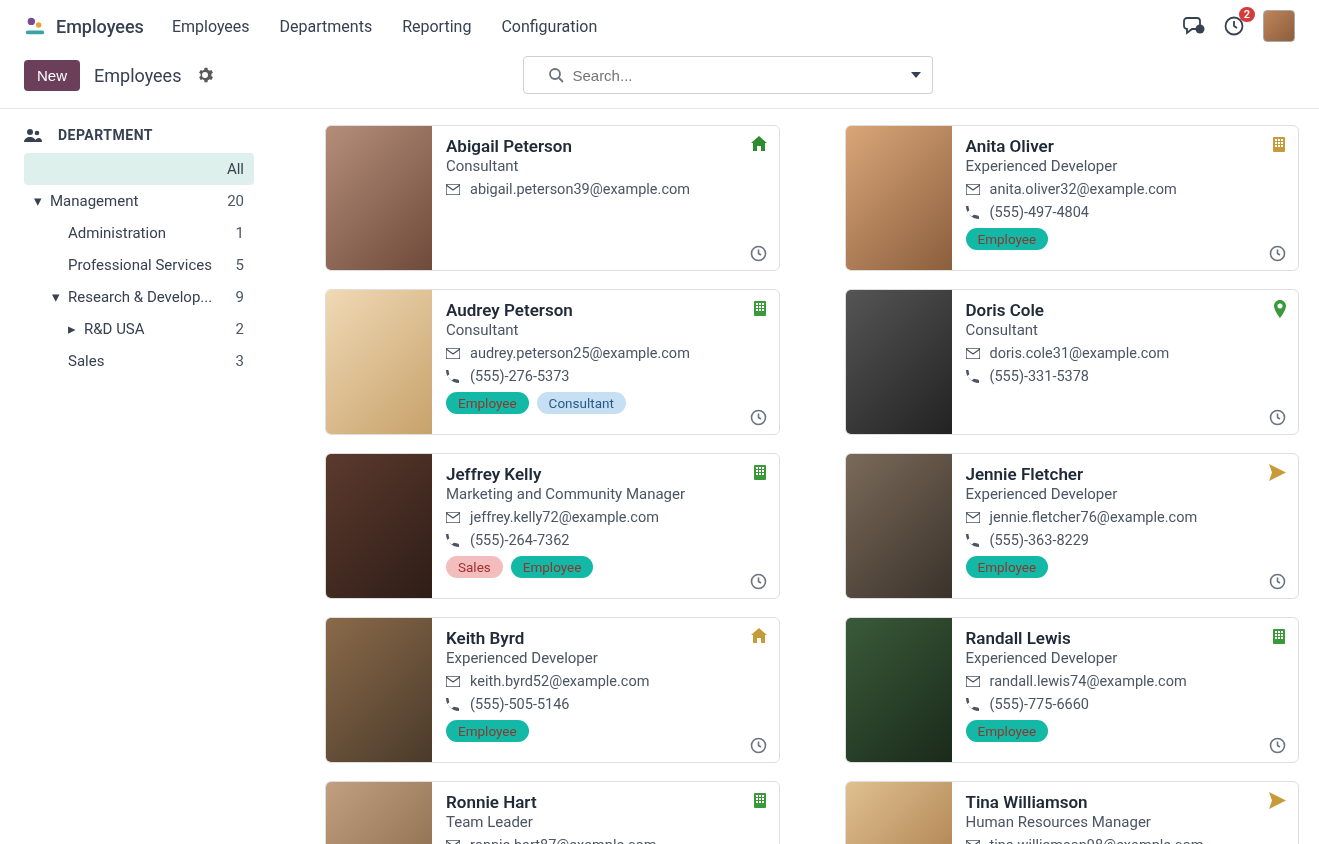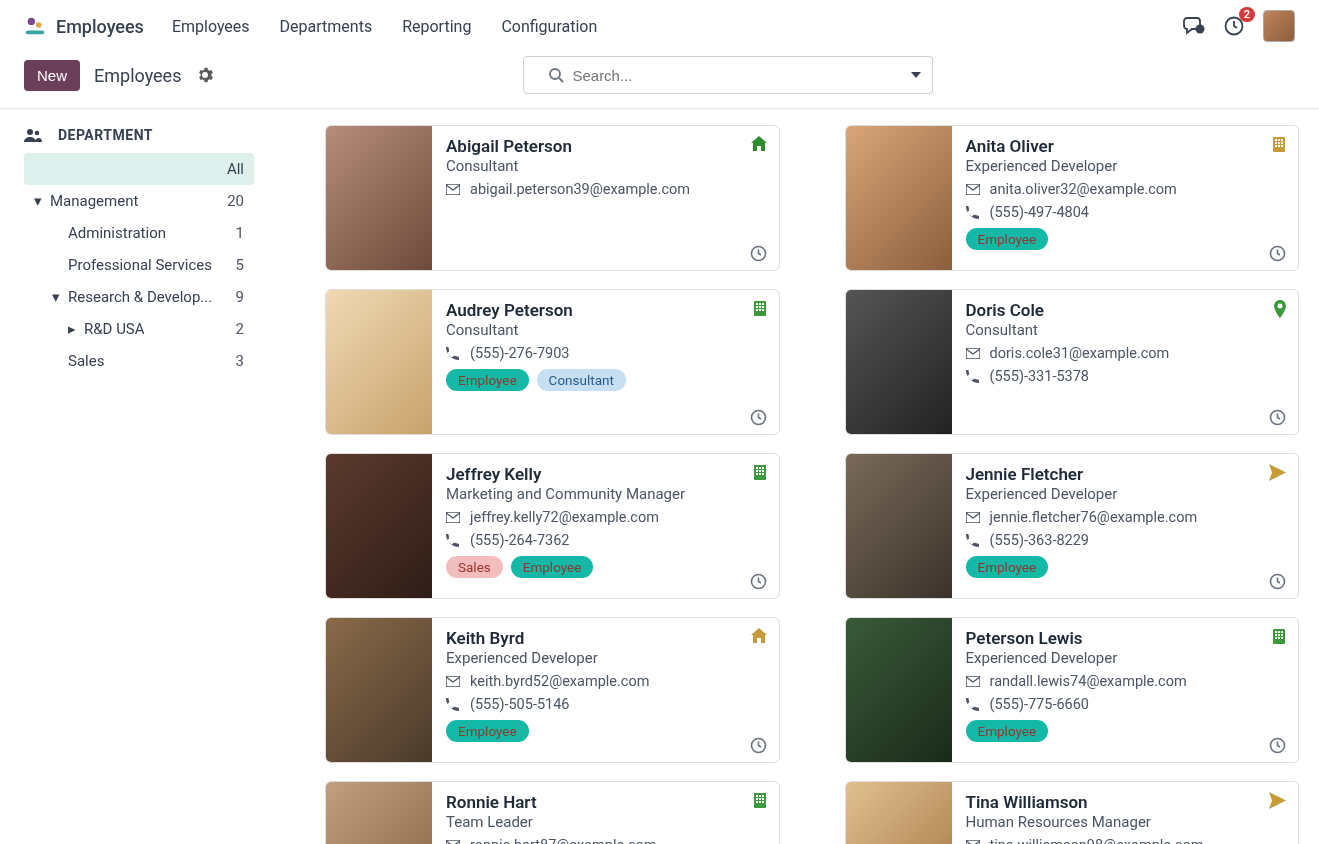--- a/index.html
+++ b/index.html
@@ -269,25 +269,34 @@
           </span>
         </div>
       </div>
       <div class="card">
         <div class="card-photo ph2"></div>
         <div class="card-body">
           <div class="card-name">Audrey Peterson</div>
           <div class="card-title">Consultant</div>
           <div class="card-row">
             <span class="ic">
-              <svg width="13" height="13" viewBox="0 0 13 13" fill="#4b5563">
-                <path d="M12 9.5c-1.3 0-2.5-.2-3.6-.7-.3-.1-.7 0-.9.2l-1.6 1.6C4 9.5 2.5 8 1.4 6.1L3 4.5c.2-.2.3-.6.2-.9C2.7 2.5 2.5 1.3 2.5 0H0c0 7.2 5.8 13 13 13v-2.5z"></path>
-              </svg>
-            </span>
-            <span>(555)-276-7903</span>
+              <svg width="14" height="11" viewBox="0 0 14 11" fill="#4b5563">
+                <rect x="0" y="0" width="14" height="11" rx="1.5" fill="none" stroke="#4b5563" stroke-width="1.4"></rect>
+                <path d="M0 1l7 5 7-5" fill="none" stroke="#4b5563" stroke-width="1.4"></path>
+              </svg>
+            </span>
+            <span>audrey.peterson25@example.com</span>
+          </div>
+          <div class="card-row">
+            <span class="ic">
+              <svg width="13" height="13" viewBox="0 0 13 13" fill="#4b5563">
+                <path d="M12 9.5c-1.3 0-2.5-.2-3.6-.7-.3-.1-.7 0-.9.2l-1.6 1.6C4 9.5 2.5 8 1.4 6.1L3 4.5c.2-.2.3-.6.2-.9C2.7 2.5 2.5 1.3 2.5 0H0c0 7.2 5.8 13 13 13v-2.5z"></path>
+              </svg>
+            </span>
+            <span>(555)-276-5373</span>
           </div>
           <div class="card-tags">
             <span class="tag tag-pink">Employee</span>
             <span class="tag tag-blue">Consultant</span>
           </div>
           <span class="card-status">
             <svg width="14" height="16" viewBox="0 0 14 16" fill="#3a9a3a">
               <rect x="1" y="1" width="12" height="15" rx="1"></rect>
               <rect x="3" y="3" width="2" height="2" fill="#fff"></rect>
               <rect x="6" y="3" width="2" height="2" fill="#fff"></rect>
@@ -463,21 +472,21 @@
             <svg width="17" height="17" viewBox="0 0 17 17" fill="none" stroke="#6b7280" stroke-width="1.6">
               <circle cx="8.5" cy="8.5" r="7"></circle>
               <path d="M8.5 4.5v4l2.5 1.5"></path>
             </svg>
           </span>
         </div>
       </div>
       <div class="card">
         <div class="card-photo ph7"></div>
         <div class="card-body">
-          <div class="card-name">Peterson Lewis</div>
+          <div class="card-name">Randall Lewis</div>
           <div class="card-title">Experienced Developer</div>
           <div class="card-row">
             <span class="ic">
               <svg width="14" height="11" viewBox="0 0 14 11" fill="#4b5563">
                 <rect x="0" y="0" width="14" height="11" rx="1.5" fill="none" stroke="#4b5563" stroke-width="1.4"></rect>
                 <path d="M0 1l7 5 7-5" fill="none" stroke="#4b5563" stroke-width="1.4"></path>
               </svg>
             </span>
             <span>randall.lewis74@example.com</span>
           </div>

